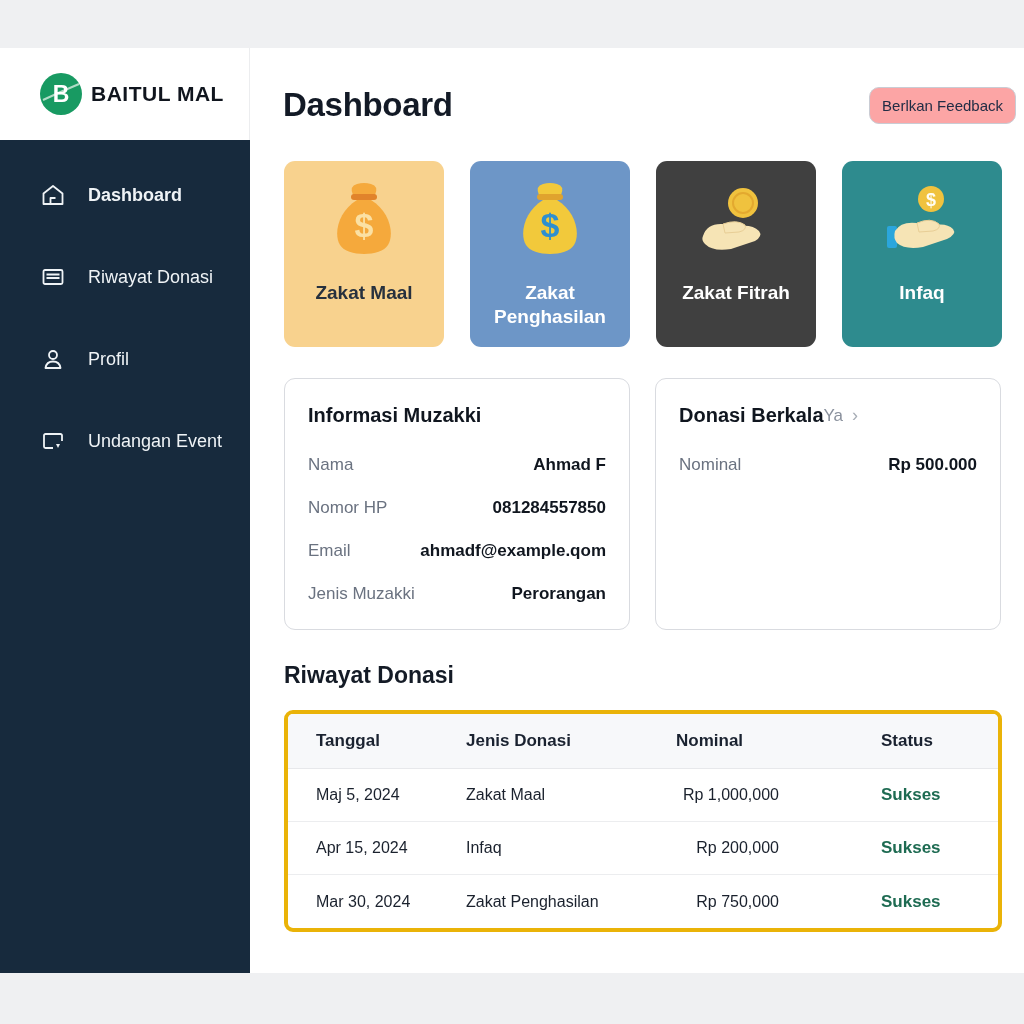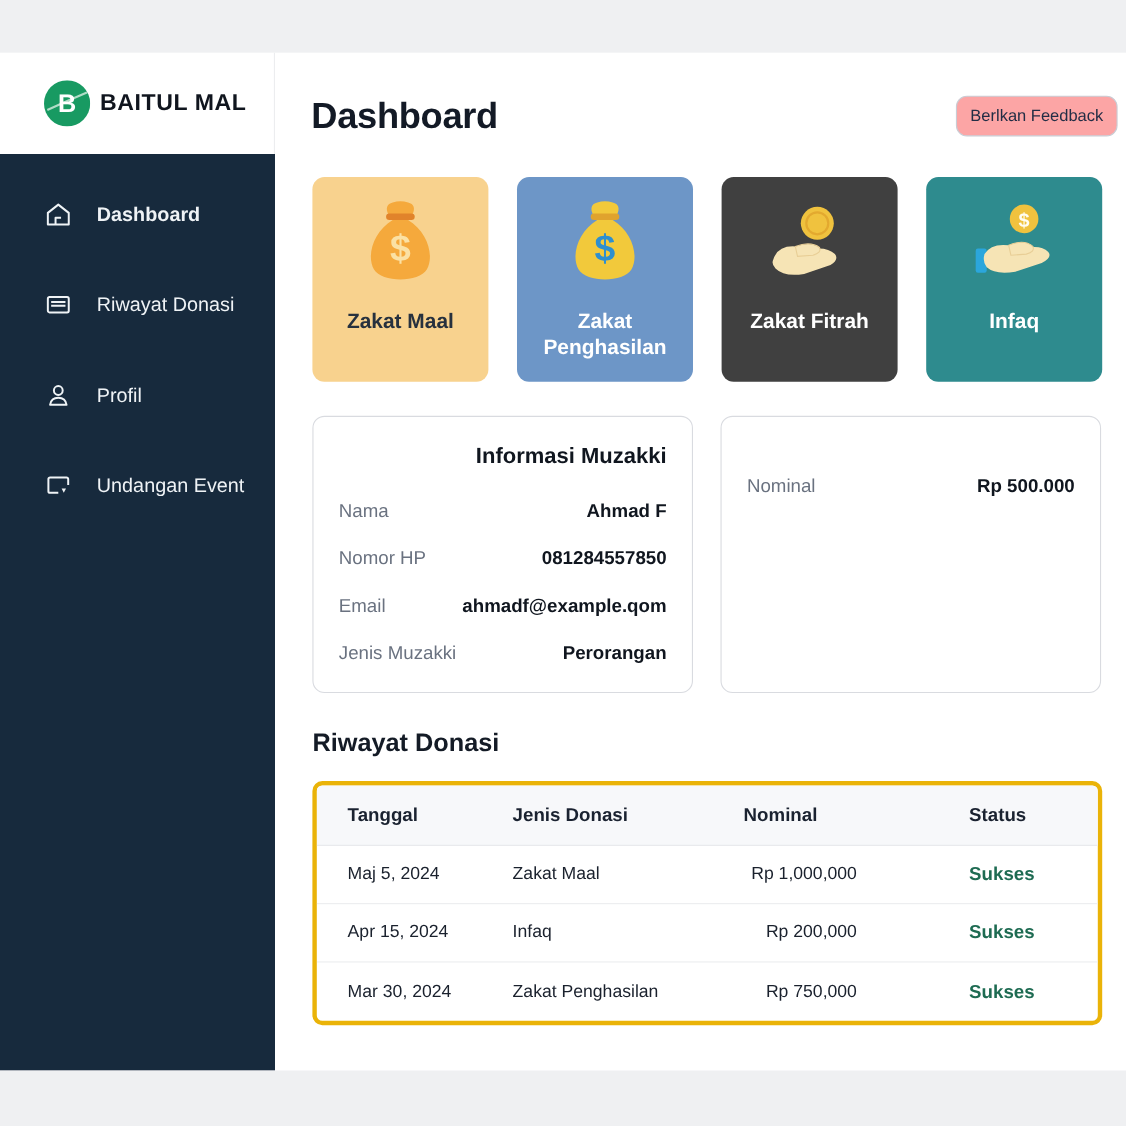--- a/index.html
+++ b/index.html
@@ -48,21 +48,21 @@
   .card-maal { background:#F8D28E; } .card-maal .zakat-label { color:#27313E; }
   .card-penghasilan { background:#6D96C7; } .card-penghasilan .zakat-label { color:#FFFFFF; }
   .card-fitrah { background:#404040; } .card-fitrah .zakat-label { color:#FFFFFF; }
   .card-infaq { background:#2E8B8E; } .card-infaq .zakat-label { color:#FFFFFF; }
   
   .info-row { position:absolute; left:34px; top:330px; display:flex; gap:25px; }
   .info-card {
     width:346px; height:252px; background:#FFFFFF; border:1px solid #D9DBE0;
     border-radius:11px; padding:25px 23px;
   }
-  .info-card-head { display:flex; justify-content:flex-end; align-items:center; }
+  .info-card-head { display:flex; justify-content:flex-start; align-items:center; }
   .info-card-title { font-size:20px; font-weight:700; color:#10161F; }
   .toggle { color:#8A919D; font-size:17px; display:flex; gap:9px; align-items:center; cursor:pointer; }
   .chevron { color:#A7ADB6; font-size:18px; }
   .fields { margin-top:16px; }
   .field-row { display:flex; justify-content:space-between; align-items:center; height:43px; }
   .field-label { font-size:17px; color:#6A7280; }
   .field-value { font-size:17px; font-weight:600; color:#10161F; }
   
   .history-title { position:absolute; left:34px; top:614px; font-size:23px; font-weight:700; color:#141B26; }
   .table {
@@ -195,20 +195,27 @@
             <span class="field-value">ahmadf@example.qom</span>
           </div>
           <div class="field-row">
             <span class="field-label">Jenis Muzakki</span>
             <span class="field-value">Perorangan</span>
           </div>
         </div>
       </section>
 
       <section class="info-card">
+        <div class="info-card-head">
+          <h2 class="info-card-title">Donasi Berkala</h2>
+          <span class="toggle">
+            <span>Ya</span>
+            <span class="chevron">›</span>
+          </span>
+        </div>
         <div class="fields">
           <div class="field-row">
             <span class="field-label">Nominal</span>
             <span class="field-value">Rp 500.000</span>
           </div>
         </div>
       </section>
     </div>
 
     <h2 class="history-title">Riwayat Donasi</h2>

